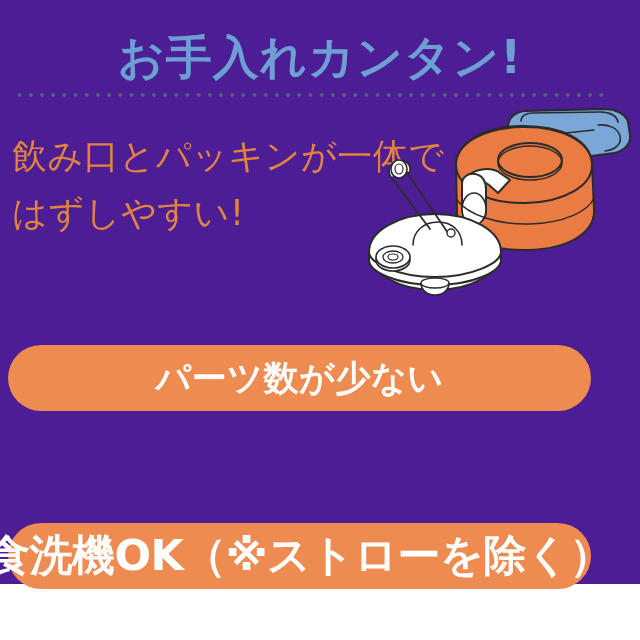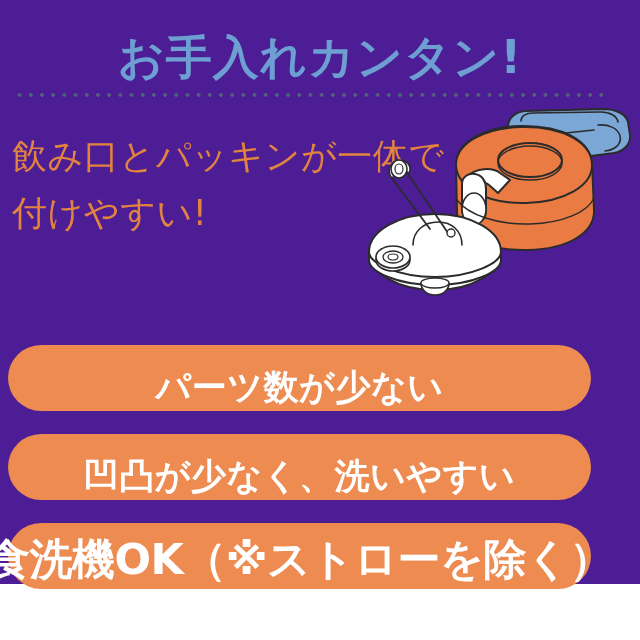--- a/index.html
+++ b/index.html
@@ -79,21 +79,21 @@
   
   .pill {
     position: absolute;
     left: 8px;
     width: 583px;
     height: 66px;
     background: #ee8b50;
     border-radius: 33px;
     color: #ffffff;
     display: flex;
-    align-items: flex-end;
+    align-items: center;
     justify-content: center;
     font-size: 35px;
     font-weight: 600;
     letter-spacing: 0.5px;
     white-space: nowrap;
     box-sizing: border-box;
   }
   .pill-1 { top: 345px; }
   .pill-2 { top: 434px; }
   .pill-3 { top: 523px; }
@@ -103,21 +103,21 @@
 <body>
 
 <div id="page">
 
   <div class="title">お手入れカンタン!</div>
 
   <div class="divider"></div>
 
   <div class="lead">
     <span class="lead-line">飲み口とパッキンが一体で</span>
-    <span class="lead-line">付けやすい!</span>
+    <span class="lead-line">はずしやすい!</span>
   </div>
 
   <div class="illustration">
     <svg viewBox="0 0 282 205" xmlns="http://www.w3.org/2000/svg">
       <g fill="none" stroke="#2b2b2b" stroke-width="2" stroke-linejoin="round" stroke-linecap="round">
 
         <g>
           <path d="M150 22 C150 13 157 7 167 6 L245 4 C258 4 268 9 270 17
                    L272 30 C273 39 266 46 256 48 L180 58 C166 60 155 53 153 44 Z" fill="#7ba7d7" stroke="#2b2b2b"></path>
           <path d="M163 16 C163 11 168 8 175 8 L243 7 C252 7 259 11 260 17" fill="none" stroke="#2b2b2b" stroke-width="1.6"></path>
@@ -170,21 +170,18 @@
           <ellipse cx="93" cy="128" rx="4" ry="4" fill="#ffffff" stroke="#2b2b2b" stroke-width="1.4"></ellipse>
         </g>
       </g>
     </svg>
   </div>
 
   <div class="pill pill-1">
     <span class="pill-label">パーツ数が少ない</span>
   </div>
 
-  <div class="pill pill-2">
-    <span class="pill-label">凹凸が少なく、洗いやすい</span>
-  </div>
 
   <div class="pill pill-3">
     <span class="pill-label">食洗機OK（※ストローを除く）</span>
   </div>
 
 </div>
 
 </body></html>

